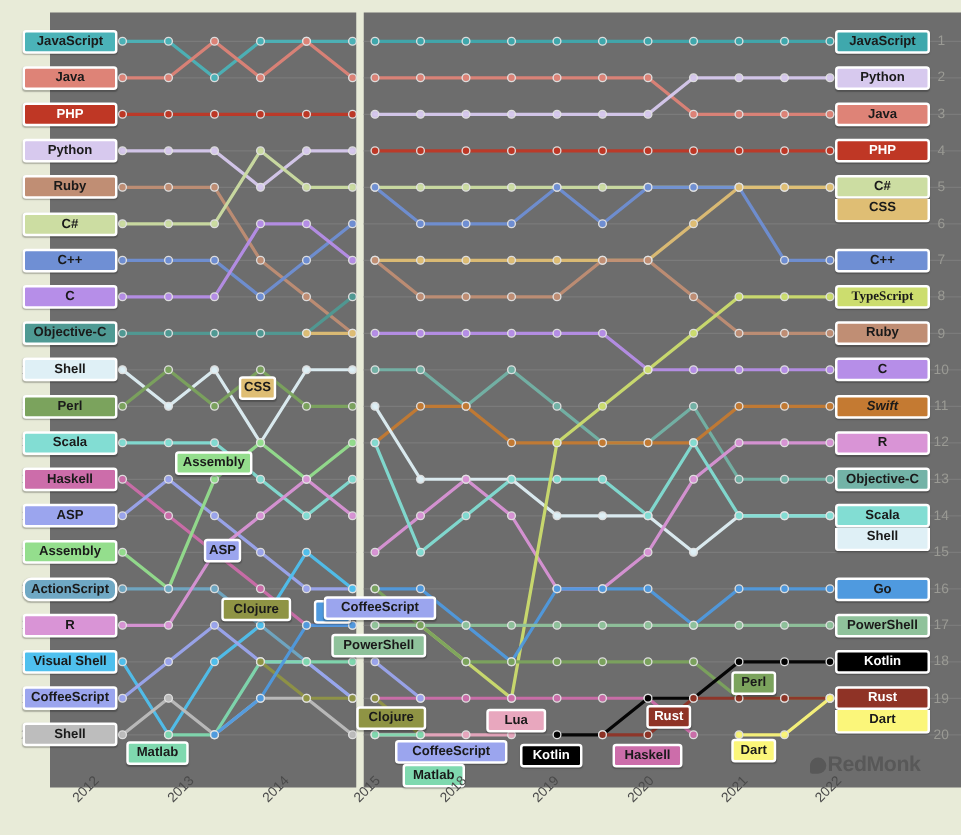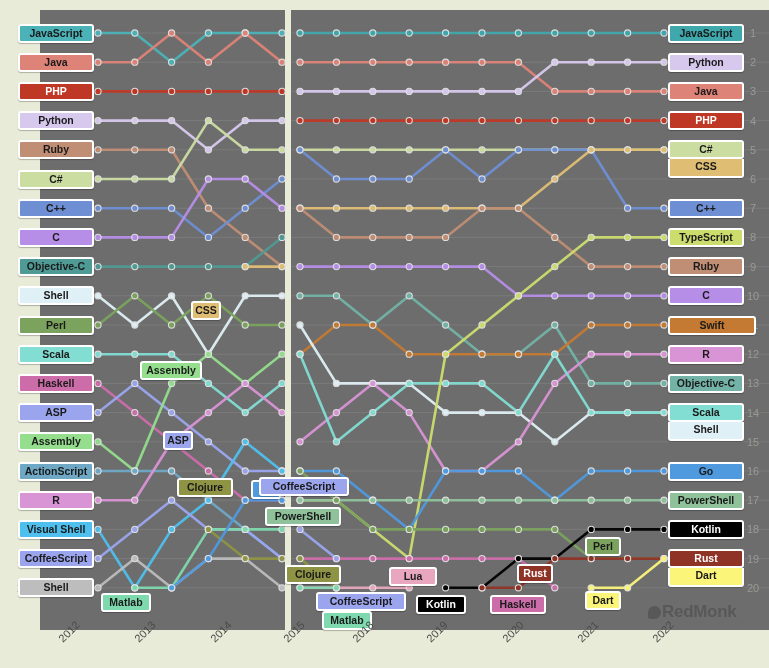--- a/index.html
+++ b/index.html
@@ -689,38 +689,38 @@
       <div class="lbl" style="left: 18px; width: 76px; top: 169.5px; background: rgb(204, 221, 162);">C#</div>
       <div class="lbl" style="left: 18px; width: 76px; top: 198.7px; background: rgb(111, 143, 212);">C++</div>
       <div class="lbl" style="left: 18px; width: 76px; top: 227.9px; background: rgb(182, 142, 232);">C</div>
       <div class="lbl" style="left: 18px; width: 76px; top: 257.1px; background: rgb(79, 154, 148);">Objective-C</div>
       <div class="lbl" style="left: 18px; width: 76px; top: 286.3px; background: rgb(223, 240, 246);">Shell</div>
       <div class="lbl" style="left: 18px; width: 76px; top: 315.5px; background: rgb(123, 163, 93);">Perl</div>
       <div class="lbl" style="left: 18px; width: 76px; top: 344.7px; background: rgb(130, 221, 211);">Scala</div>
       <div class="lbl" style="left: 18px; width: 76px; top: 373.9px; background: rgb(204, 109, 170);">Haskell</div>
       <div class="lbl" style="left: 18px; width: 76px; top: 403.1px; background: rgb(155, 165, 238);">ASP</div>
       <div class="lbl" style="left: 18px; width: 76px; top: 432.3px; background: rgb(148, 222, 141);">Assembly</div>
-      <div class="lbl" style="left: 18px; width: 76px; top: 461.5px; background: rgb(111, 168, 196);">ActionScript</div>
+      <div class="lbl" style="left: 18px; width: 76px; top: 461.5px; background: rgb(111, 168, 196); border-radius: 7px;">ActionScript</div>
       <div class="lbl" style="left: 18px; width: 76px; top: 490.7px; background: rgb(217, 148, 214);">R</div>
       <div class="lbl" style="left: 18px; width: 76px; top: 519.9px; background: rgb(79, 192, 238);">Visual Shell</div>
       <div class="lbl" style="left: 18px; width: 76px; top: 549.1px; background: rgb(155, 165, 238);">CoffeeScript</div>
       <div class="lbl" style="left: 18px; width: 76px; top: 578.3px; background: rgb(189, 189, 189);">Shell</div>
     </div>
   <div id="labels-right">
       <div class="lbl" style="left: 668px; width: 76px; top: 23.5px; background: rgb(63, 168, 173);">JavaScript</div>
       <div class="lbl" style="left: 668px; width: 76px; top: 52.7px; background: rgb(215, 201, 238);">Python</div>
       <div class="lbl" style="left: 668px; width: 76px; top: 81.9px; background: rgb(222, 131, 119);">Java</div>
       <div class="lbl dark" style="left: 668px; width: 76px; top: 111.1px; background: rgb(191, 55, 37);">PHP</div>
       <div class="lbl" style="left: 668px; width: 76px; top: 140.3px; background: rgb(204, 221, 162);">C#</div>
       <div class="lbl" style="left: 668px; width: 76px; top: 159.3px; background: rgb(223, 190, 116); border-top-width: 0px; border-radius: 0px 0px 3px 3px;">CSS</div>
       <div class="lbl" style="left: 668px; width: 76px; top: 198.7px; background: rgb(111, 143, 212);">C++</div>
-      <div class="lbl" style="left: 668px; width: 76px; top: 227.9px; background: rgb(204, 221, 110);">TypeScript</div>
+      <div class="lbl" style="left: 668px; width: 76px; top: 227.9px; background: rgb(204, 221, 110); font-family: Liberation Serif, serif;">TypeScript</div>
       <div class="lbl" style="left: 668px; width: 76px; top: 257.1px; background: rgb(192, 142, 116);">Ruby</div>
       <div class="lbl" style="left: 668px; width: 76px; top: 286.3px; background: rgb(182, 142, 232);">C</div>
-      <div class="lbl" style="left: 668px; width: 88px; top: 315.5px; background: rgb(196, 122, 50);">Swift</div>
+      <div class="lbl" style="left: 668px; width: 76px; top: 315.5px; background: rgb(196, 122, 50); font-style: italic;">Swift</div>
       <div class="lbl" style="left: 668px; width: 76px; top: 344.7px; background: rgb(217, 148, 214);">R</div>
       <div class="lbl" style="left: 668px; width: 76px; top: 373.9px; background: rgb(115, 179, 167);">Objective-C</div>
       <div class="lbl" style="left: 668px; width: 76px; top: 403.1px; background: rgb(130, 221, 211);">Scala</div>
       <div class="lbl" style="left: 668px; width: 76px; top: 422.1px; background: rgb(223, 240, 246); border-top-width: 0px; border-radius: 0px 0px 3px 3px;">Shell</div>
       <div class="lbl" style="left: 668px; width: 76px; top: 461.5px; background: rgb(79, 154, 223);">Go</div>
       <div class="lbl" style="left: 668px; width: 76px; top: 490.7px; background: rgb(143, 194, 155);">PowerShell</div>
       <div class="lbl dark" style="left: 668px; width: 76px; top: 519.9px; background: rgb(0, 0, 0);">Kotlin</div>
       <div class="lbl dark" style="left: 668px; width: 76px; top: 549.1px; background: rgb(143, 51, 38);">Rust</div>
       <div class="lbl" style="left: 668px; width: 76px; top: 568.1px; background: rgb(251, 246, 122); border-top-width: 0px; border-radius: 0px 0px 3px 3px;">Dart</div>
     </div>

